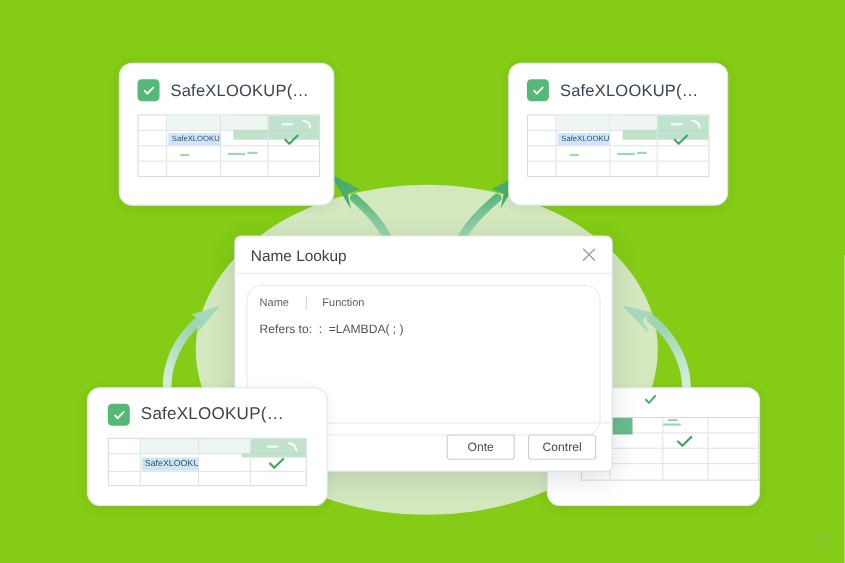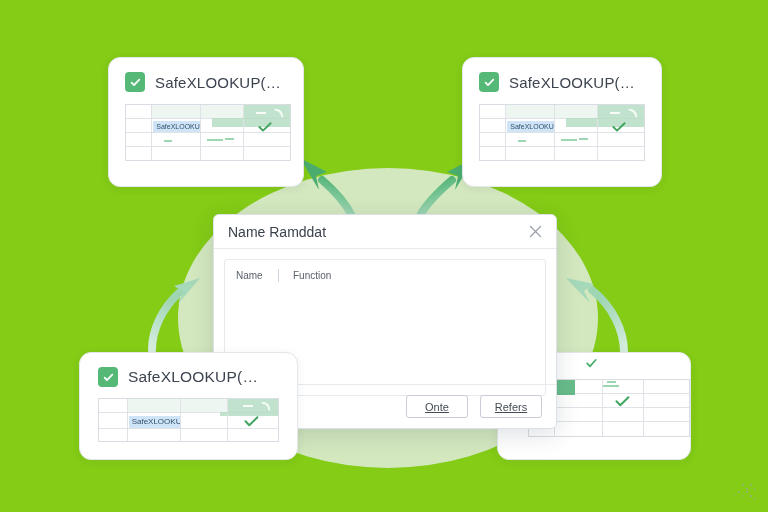--- a/index.html
+++ b/index.html
@@ -130,21 +130,21 @@
   }
   .dlg-close {
     width: 18px; height: 18px;
     color: #9aa1aa;
     display: flex; align-items: center; justify-content: center;
     cursor: pointer;
   }
   .dlg-body {
     margin: 10px 10px 0 10px;
     border: 1px solid #e6e9ee;
-    border-radius: 3px;
+    border-radius: 14px;
     height: 137px;
     padding: 9px 11px;
     background: #fff;
     position: relative;
   }
   .name-row {
     display: flex; align-items: center;
     font-size: 10px;
     color: #5a616b;
     margin-bottom: 12px;
@@ -198,21 +198,20 @@
   .btn {
     min-width: 62px;
     height: 23px;
     border: 1px solid #c9ced6;
     border-radius: 3px;
     background: #fff;
     color: #454b55;
     font-size: 11px;
     display: flex; align-items: center; justify-content: center;
     cursor: pointer;
-    text-decoration: underline;
   }
 </style>
 </head>
 <body>
 
 <div id="stage">
 
   <div class="bg-blob" style="left:178px; top:168px; width:420px; height:300px;"></div>
 
   <svg class="corner-dots" viewBox="0 0 30 22">
@@ -407,41 +406,46 @@
         <div class="cell c3"></div>
       </div>
     </div>
     <svg style="position:absolute; left:88px; top:6px;" width="11" height="9" viewBox="0 0 11 9">
       <path d="M1.2 4.4 L4 7.3 L9.6 1" stroke="#4aad6d" stroke-width="1.8" fill="none" stroke-linecap="round" stroke-linejoin="round"></path>
       </svg>
   </div>
 
   <div class="dialog" style="left:213px; top:214px; width:344px; height:215px;">
     <div class="dlg-title-bar">
-      <span class="dlg-title">Name Ramddat</span>
+      <span class="dlg-title">Name Lookup</span>
       <span class="dlg-close">
         <svg width="13" height="13" viewBox="0 0 13 13">
           <path d="M1.5 1.5 L11.5 11.5 M11.5 1.5 L1.5 11.5" stroke="#9aa1aa" stroke-width="1.3" stroke-linecap="round"></path>
           </svg>
       </span>
     </div>
 
     <div class="dlg-body">
       <div class="name-row">
         <span class="lbl">Name</span>
         <span class="sep"></span>
         <span>Function</span>
       </div>
 
 
+      <div class="refers-row">
+        <span>Refers to:</span>
+        <span>:</span>
+        <span>=LAMBDA( ; )</span>
+      </div>
     </div>
 
     <div class="dlg-foot">
       <div class="btn">Onte</div>
-      <div class="btn">Refers</div>
+      <div class="btn">Contrel</div>
     </div>
   </div>
 
   <div class="card" style="left:79px; top:352px; width:219px; height:108px; padding:14px 18px;">
     <div class="card-head">
       <span class="chk">
         <svg width="13" height="13" viewBox="0 0 13 13">
             <path d="M2.6 6.6 L5 9.2 L10.3 3.6" stroke="#ffffff" stroke-width="1.7" fill="none" stroke-linecap="round" stroke-linejoin="round"></path>
           </svg>
       </span>

